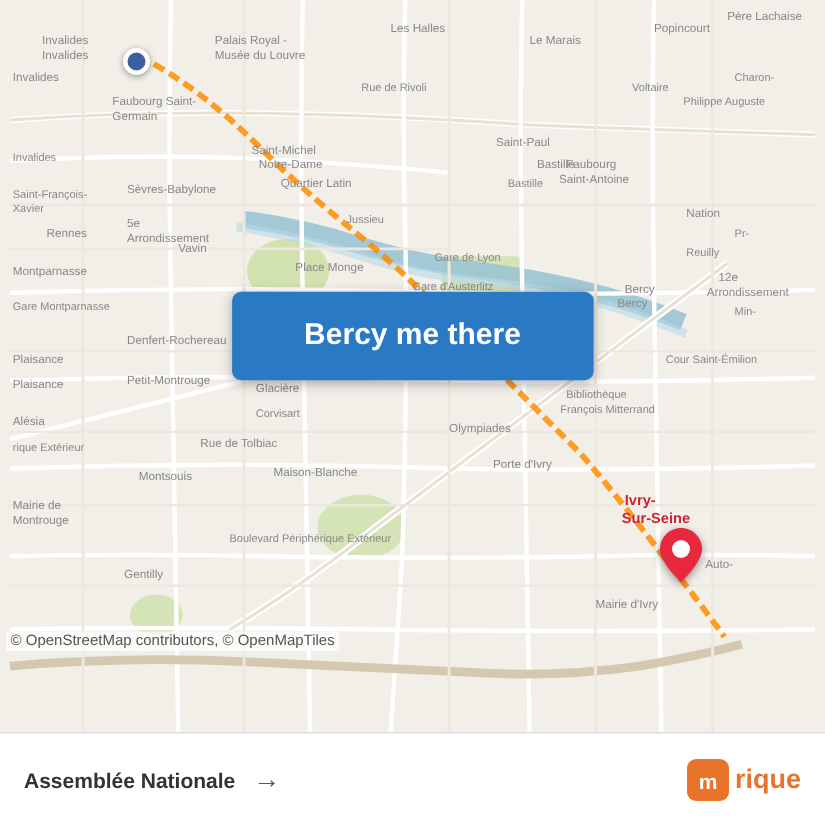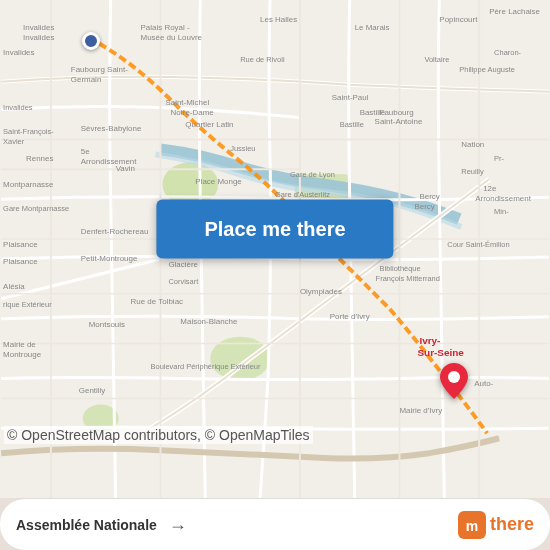--- a/index.html
+++ b/index.html
@@ -57,29 +57,28 @@
       font-weight: bold;
       cursor: pointer;
       z-index: 10;
       white-space: nowrap;
       box-shadow: 0 2px 8px rgba(0,0,0,0.3);
     }
 
     
     #bottom-bar {
       background: white;
-      height: 52px;
+      height: 62px;
       display: flex;
       align-items: center;
       justify-content: space-between;
       padding: 0 16px;
       border-top: 1px solid #ddd;
       z-index: 20;
       flex-shrink: 0;
-      border-radius: 25px;
     }
 
     .station-label {
       font-size: 14px;
       font-weight: 600;
       color: #333;
     }
 
     .arrow-icon {
       font-size: 18px;
@@ -97,21 +96,21 @@
       font-size: 18px;
       font-weight: bold;
       color: #e8732a;
     }
 
     
     #copyright {
       position: absolute;
       bottom: 54px;
       left: 4px;
-      font-size: 14px;
+      font-size: 10px;
       color: #555;
       background: rgba(255,255,255,0.7);
       padding: 1px 3px;
       z-index: 5;
     }
 
     
     .marker-origin {
       position: absolute;
       width: 18px;
@@ -304,31 +303,31 @@
 
     <div class="marker-origin"></div>
 
     <div class="marker-dest">
       <svg viewBox="0 0 28 36" xmlns="http://www.w3.org/2000/svg">
         <path d="M14 0C6.27 0 0 6.27 0 14c0 9.33 14 22 14 22S28 23.33 28 14C28 6.27 21.73 0 14 0z" fill="#e8283c"></path>
         <circle cx="14" cy="14" r="6" fill="white"></circle>
       </svg>
     </div>
 
-    <button id="take-me-there-btn">Place me there</button>
+    <button id="take-me-there-btn">Bercy me there</button>
 
     <div id="copyright">
       <span>© OpenStreetMap contributors, © OpenMapTiles</span>
     </div>
   </div>
 
   <div id="bottom-bar">
     <span class="station-label">Assemblée Nationale</span>
     <span class="arrow-icon">→</span>
     <div id="moovit-logo" style="margin-left:auto;">
       <svg width="28" height="28" viewBox="0 0 28 28">
         <rect width="28" height="28" rx="6" fill="#e8732a"></rect>
         <text x="14" y="20" text-anchor="middle" font-size="14" font-weight="bold" fill="white" font-family="Arial">m</text>
       </svg>
-      <span class="moovit-text">there</span>
+      <span class="moovit-text">rique</span>
     </div>
   </div>
 </div>
 
 </body></html>

